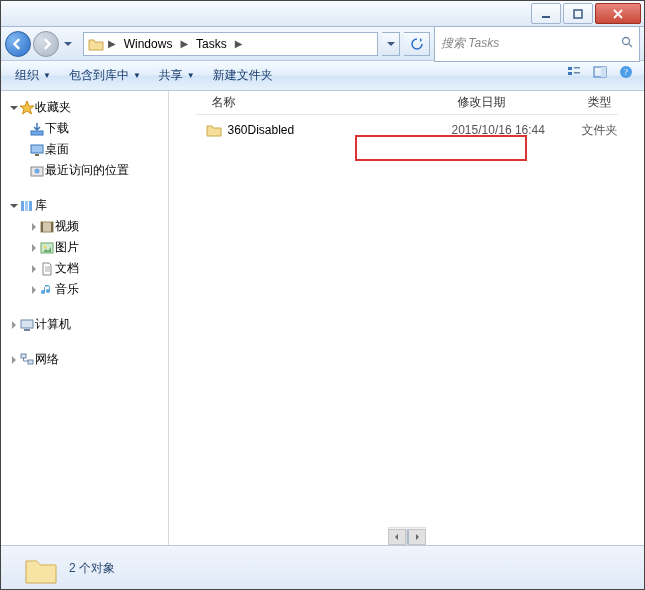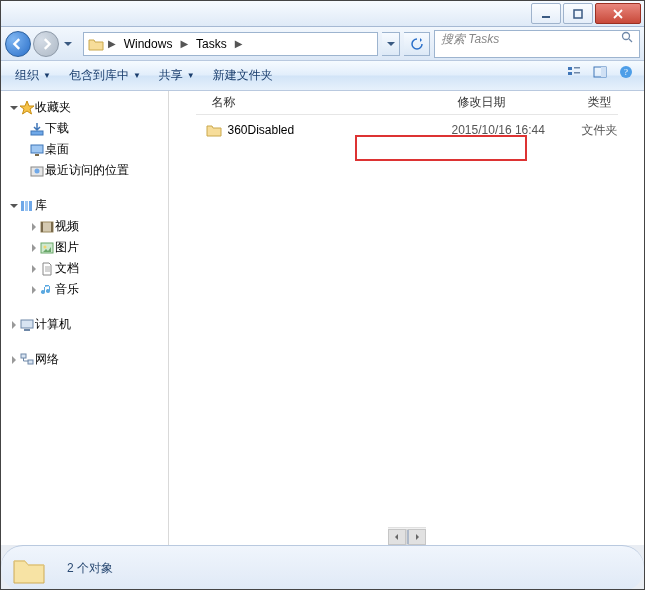--- a/index.html
+++ b/index.html
@@ -65,22 +65,22 @@
     width:26px; height:24px; border:1px solid #9db4cf; border-left:none;
     background:linear-gradient(to bottom,#f6faff,#dde9f6);
     display:flex; align-items:center; justify-content:center;
   }
   .addr-dd {
     width:18px; height:24px; border:1px solid #9db4cf; border-left:none;
     background:linear-gradient(to bottom,#f6faff,#dde9f6);
     display:flex; align-items:center; justify-content:center;
   }
   .searchbox {
-    width: 206px; height:28px; background:#fff; border:1px solid #9db4cf;
-    display:flex; padding:0 6px; color:#888; font-style:italic;
+    width: 206px; height:36px; background:#fff; border:1px solid #9db4cf;
+    display:flex; align-items:center; padding:0 6px; color:#888; font-style:italic;
   }
   .searchbox .sicon { margin-left:auto; }
   
   .toolbar {
     height: 30px;
     background: linear-gradient(to bottom,#f6fbff,#e2eefb 48%,#d2e4f7 52%,#e7f1fc);
     border-bottom:1px solid #b9c9df;
     display:flex; padding:0 6px; gap:2px;
     color:#1a3e6e;
   }
@@ -124,21 +124,21 @@
     height:18px; border-top:1px solid #e0e0e0;
     display:flex; align-items:center; background:#f1f1f1;
   }
   .hscroll .btn { width:18px; height:16px; background:#e1e1e1; border:1px solid #c6c6c6; display:flex; align-items:center; justify-content:center;}
   .hscroll .track { flex:1; height:16px; background:#eee; border:1px solid #d8d8d8; margin:0 0px; position:relative;}
   .hscroll .thumb { position:absolute; left:0; top:0; height:14px; width:68%; background:#cfd7e2; border:1px solid #aeb9c9;}
   
   .status {
     height: 46px; background: linear-gradient(to bottom,#f0f5fc,#dfe9f6);
     border-top:1px solid #b9c9df;
-    display:flex; align-items:center; padding: 0 10px; gap:20px;border-radius:22px;
+    display:flex; align-items:center; padding: 0 22px; gap:10px;
   }
   .status .big-folder { width:36px; height:36px;}
   .status .txt { color:#2a4a73; }
   
   .star svg{fill:#f6c34a;stroke:#c98f13;}
   .folder-small svg{fill:#f7dd9a;stroke:#caa84c;}
 </style>
 </head>
 <body>
 

